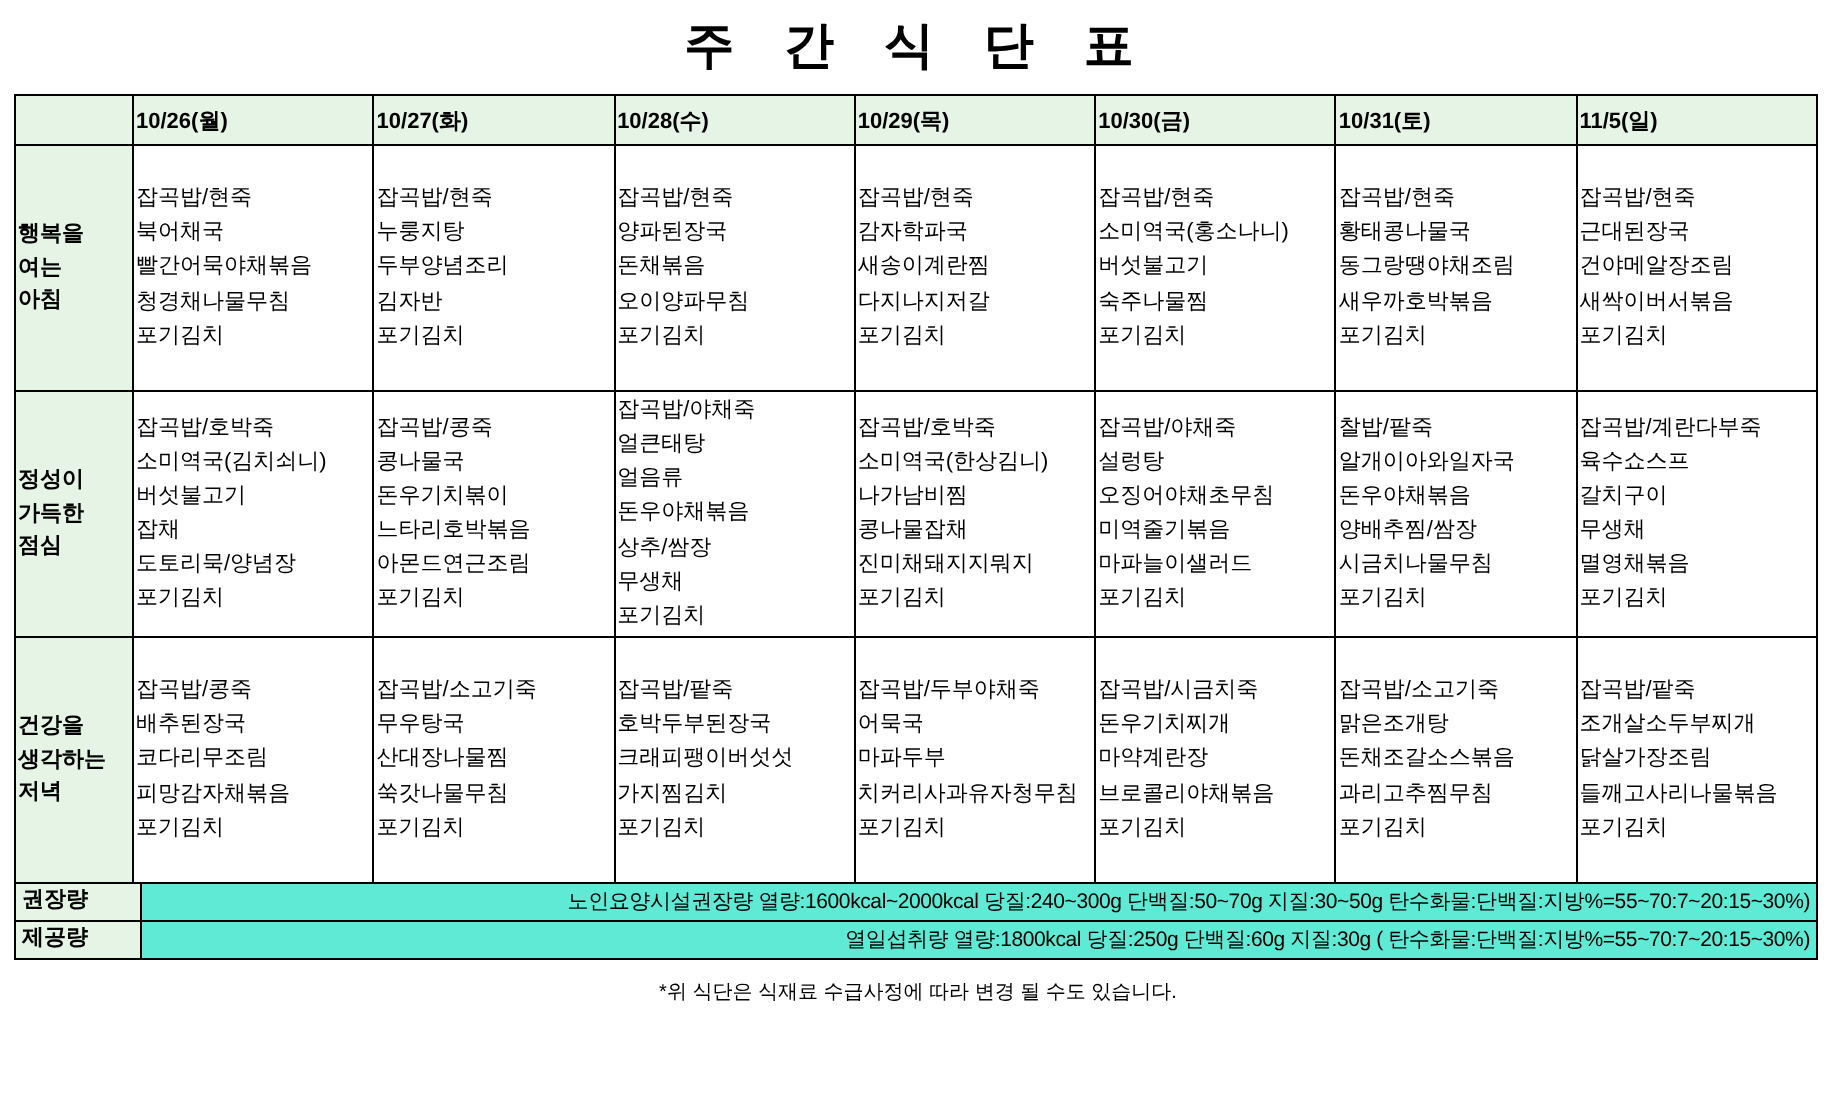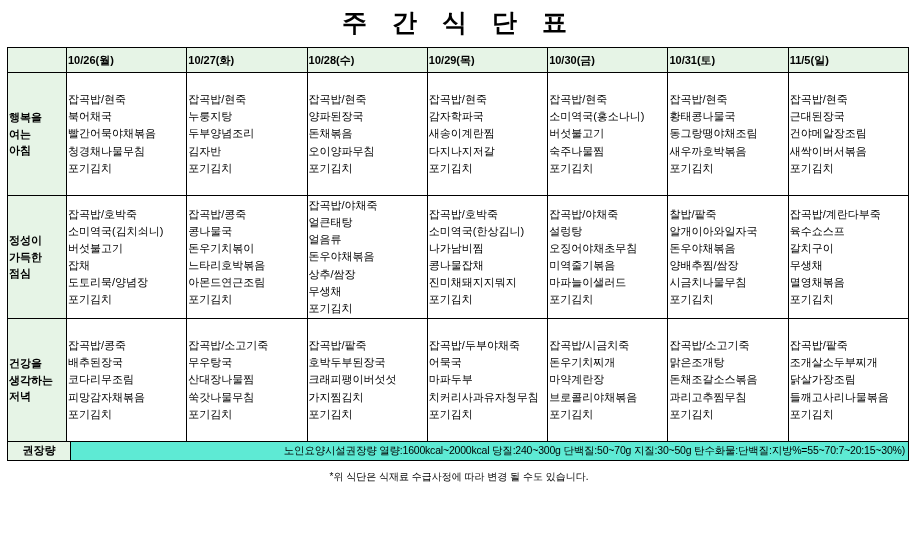--- a/index.html
+++ b/index.html
@@ -77,21 +77,21 @@
   }
   .footer-table td {
     border: 1px solid #000000;
     font-size: 10px;
     padding: 2px 3px;
     vertical-align: middle;
   }
   td.flabel {
     width: 56px;
     background: #e6f4e6;
-    text-align: center;
+    text-align: left;
     font-weight: bold;
     font-size: 11px;
     line-height: 1.25;
   }
   td.fvalue {
     background: #5eead4;
     text-align: right;
     font-size: 10.5px;
     letter-spacing: -0.2px;
   }
@@ -302,18 +302,22 @@
     </tr>
   </tbody>
     </table>
 
   <table class="footer-table">
     <tbody>
         <tr>
       <td class="flabel">권장량</td>
       <td class="fvalue">노인요양시설권장량 열량:1600kcal~2000kcal 당질:240~300g 단백질:50~70g 지질:30~50g  탄수화물:단백질:지방%=55~70:7~20:15~30%)</td>
     </tr>
+    <tr>
+      <td class="flabel">제공량</td>
+      <td class="fvalue">열일섭취량 열량:1800kcal 당질:250g 단백질:60g 지질:30g ( 탄수화물:단백질:지방%=55~70:7~20:15~30%)</td>
+    </tr>
   </tbody>
     </table>
 
   <div class="note">*위 식단은 식재료 수급사정에 따라 변경 될 수도 있습니다.</div>
 
 </div>
 
 </body></html>

